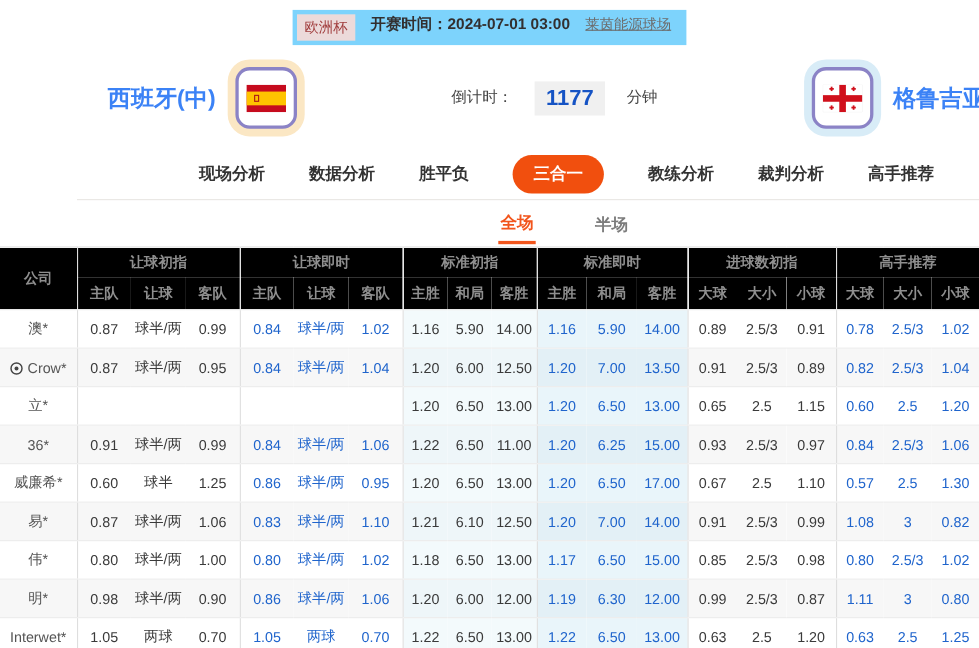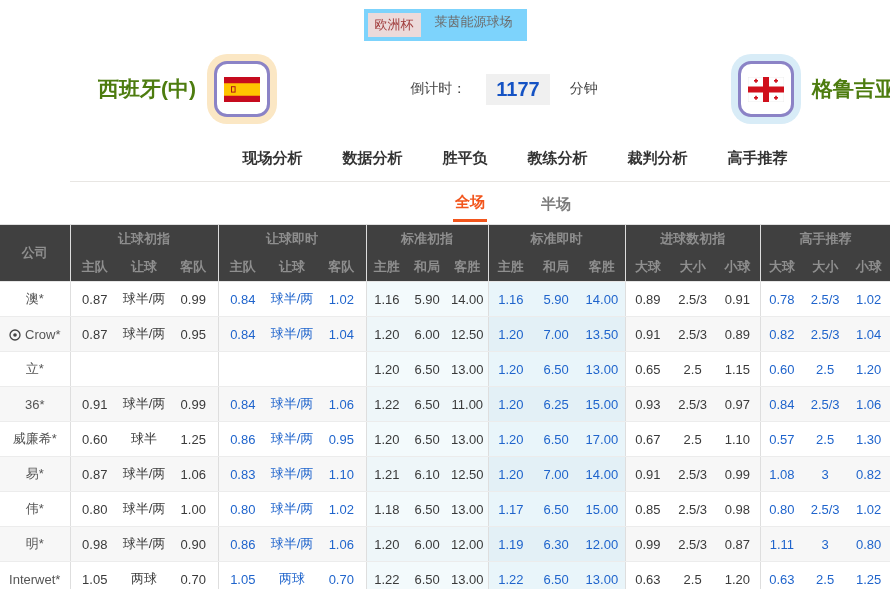--- a/index.html
+++ b/index.html
@@ -8,29 +8,29 @@
     font-family:"Liberation Sans","DejaVu Sans",sans-serif;color:#333;
   }
   
   .topbar-wrap{display:flex;justify-content:center;padding-top:9px;}
   .topbar{
     display:flex;align-items:flex-start;gap:14px;background:#7dd3fc;
     padding:4px 14px 4px 4px;font-size:13px;
   }
   .league-badge{background:#ecdada;color:#a03c3c;padding:3px 7px;font-size:13px;}
   .kickoff{font-weight:700;color:#322f2f;font-size:14px;}
-  .venue{color:#6c6c6c;}
+  .venue{color:#6c6c6c;text-decoration:underline;}
   
   .teams-row{
     display:flex;align-items:center;height:84px;margin-top:6px;
     white-space:nowrap;
   }
   .team{display:flex;align-items:center;gap:18px;}
   .team-home{margin-left:98px;}
-  .team-name{font-size:21px;font-weight:700;color:#4d7c0f;}
+  .team-name{font-size:21px;font-weight:700;color:#3b82f6;}
   .countdown{flex:1;display:flex;align-items:center;justify-content:center;gap:18px;font-size:14px;color:#444;}
   .cd-value{background:#f0f0f0;color:#1553c4;font-size:20px;font-weight:700;padding:4px 10px;margin:0 2px;}
   .flag-box{
     width:50px;height:50px;border:3px solid #8b83c6;border-radius:13px;
     background:#fff;display:flex;align-items:center;justify-content:center;
   }
   .glow-home{box-shadow:0 0 0 7px #fbe7c4;}
   .glow-away{box-shadow:0 0 0 7px #d8ecf7;}
   .team-away{margin-left:auto;margin-right:-6px;}
   
@@ -43,38 +43,39 @@
   .nav-item.active{
     background:#f14f0e;color:#fff;padding:8px 19px;border-radius:20px;
   }
   
   .subtabs{display:flex;justify-content:center;gap:52px;height:42px;align-items:center;position:relative;left:68px;}
   .subtab{font-size:15px;font-weight:700;color:#7c7c7c;cursor:pointer;padding:9px 2px 7px;}
   .subtab.active{color:#f2551c;border-bottom:3px solid #f2551c;}
   
   table{border-collapse:collapse;table-layout:fixed;width:890px;border-top:1px solid #e0e0e0;}
   th,td{padding:0;text-align:center;overflow:hidden;}
-  thead th{background:#404040;color:#8f8f8f;font-size:13px;font-weight:700;}
+  thead th{background:#000000;color:#8f8f8f;font-size:13px;font-weight:700;}
   .gh{height:27px;}
   .sh{height:29px;border-bottom:1px solid #e6e6e6;margin-top:20px;}
   td{height:34px;font-size:13px;color:#3a3a3a;border-bottom:1px solid #ececec;}
   .company{color:#555;}
   .gstart{border-left:1px solid #dedede;}
   .live{color:#1f64cc;}
   tr.even td{background:#f7f7f7;}
   td.g2{background:#f3fafc;} td.g3{background:#e9f5fa;}
   tr.even td.g2{background:#eef6f9;} tr.even td.g3{background:#e3f0f6;}
   .ball-icon{display:inline-block;vertical-align:-2px;margin-right:4px;}
 </style>
 </head>
 <body>
 
 <div class="topbar-wrap">
   <div class="topbar">
     <span class="league-badge">欧洲杯</span>
+    <span class="kickoff">开赛时间：2024-07-01 03:00</span>
     <span class="venue">莱茵能源球场</span>
   </div>
 </div>
 
 <div class="teams-row">
   <div class="team team-home">
     <span class="team-name">西班牙(中)</span>
     <span class="flag-box glow-home">
       <svg width="36" height="25" viewBox="0 0 36 25">
         <rect width="36" height="25" fill="#c60b1e"></rect>
@@ -108,20 +109,21 @@
       </svg>
     </span>
     <span class="team-name">格鲁吉亚</span>
   </div>
 </div>
 
 <div class="nav" id="nav">
     <div class="nav-item">现场分析</div>
     <div class="nav-item">数据分析</div>
     <div class="nav-item">胜平负</div>
+    <div class="nav-item active">三合一</div>
     <div class="nav-item">教练分析</div>
     <div class="nav-item">裁判分析</div>
     <div class="nav-item">高手推荐</div>
   </div>
 
 <div class="subtabs" id="subtabs">
     <div class="subtab active">全场</div>
     <div class="subtab">半场</div>
   </div>
 

